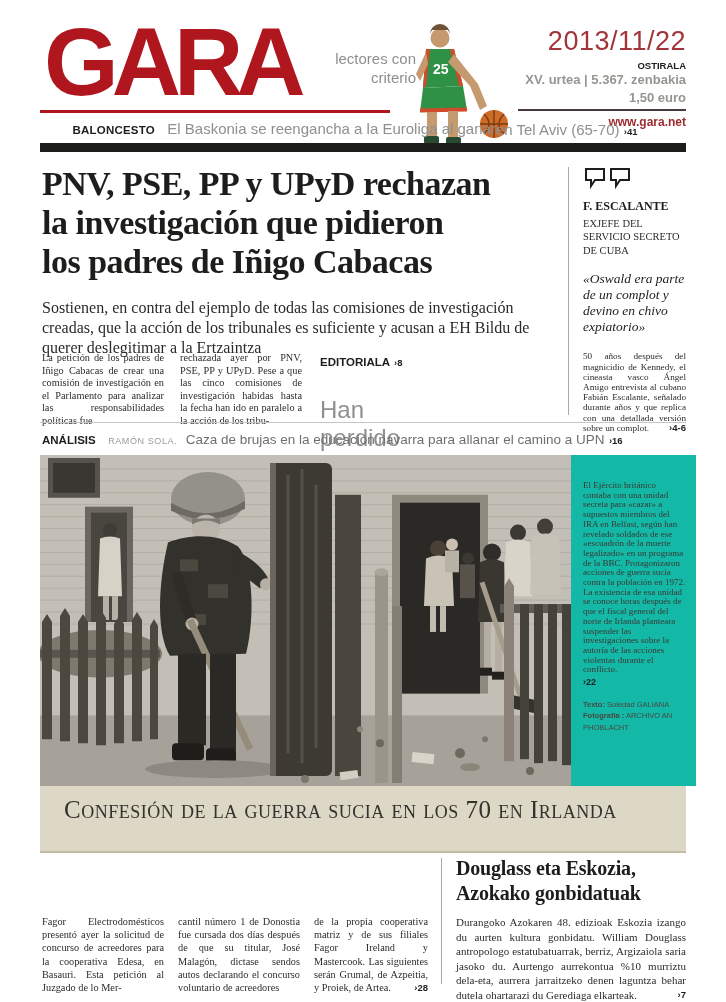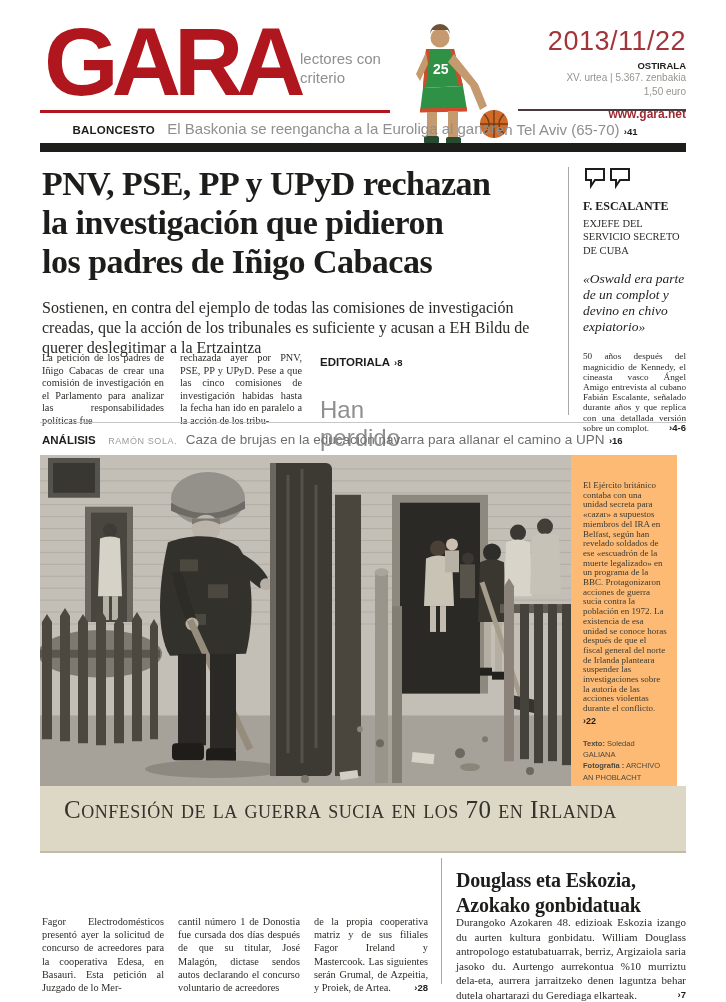--- a/index.html
+++ b/index.html
@@ -4,25 +4,25 @@
 <style>
   html,body{margin:0;padding:0;background:#ffffff;}
   .page{position:relative;width:726px;height:1002px;background:#fff;overflow:hidden;
         font-family:"Liberation Serif",serif;color:#1d1d1b;border-radius:13px;}
   .abs{position:absolute;}
 
   
   .logo{left:44px;top:14px;font-family:"Liberation Sans",sans-serif;font-weight:bold;
         font-size:96px;line-height:1;letter-spacing:-7px;color:#b0161d;}
   .tagline{left:300px;top:50px;width:116px;font-family:"Liberation Sans",sans-serif;
-        font-size:15px;line-height:1.25;color:#8f8f8f;text-align:left;}
+        font-size:15px;line-height:1.25;color:#8f8f8f;text-align:right;}
   .dateblock{right:40px;top:28px;width:220px;text-align:right;font-family:"Liberation Sans",sans-serif;}
   .date{font-size:27px;line-height:1;color:#a2343a;letter-spacing:0.5px;}
   .day{font-size:9.5px;font-weight:bold;color:#1d1d1b;margin-top:5px;}
-  .edition,.price{font-size:10px;color:#979590;line-height:1.35;}
+  .edition,.price{font-size:13px;color:#979590;line-height:1.35;font-weight:bold;}
   .website{font-size:12px;font-weight:bold;color:#9c2b31;margin-top:9px;}
   .rule-red{left:40px;top:110px;width:350px;height:3px;background:#b0161d;}
   .rule-dark{left:518px;top:109px;width:168px;height:2px;background:#4a3a3c;}
 
   
   .kicker{left:32px;top:117px;width:646px;height:24px;font-family:"Liberation Sans",sans-serif;
           display:flex;justify-content:center;align-items:center;}
   .kicker .sec{font-size:11.5px;font-weight:bold;color:#1d1d1b;letter-spacing:0.2px;}
   .kicker .kt{font-size:15px;color:#8f8f8f;margin-left:8px;}
   .kicker .right{font-size:15px;color:#8f8f8f;}
@@ -50,36 +50,36 @@
 
   
   .rule-gray{left:40px;top:422px;width:646px;height:1px;background:#c6c6c6;}
   .analysis{left:42px;top:430px;width:644px;font-family:"Liberation Sans",sans-serif;white-space:nowrap;}
   .analysis .lab{font-size:11.5px;font-weight:bold;color:#1d1d1b;}
   .analysis .auth{font-size:9px;color:#9b9b9b;letter-spacing:0.6px;margin:0 4px 0 8px;}
   .analysis .txt{font-size:13.5px;color:#6f6f6f;}
 
   
   .photo{left:40px;top:455px;width:531px;height:331px;background:#c3bfb6;}
-  .sidebar{left:571px;top:455px;width:106px;height:331px;background:#fdba74;box-sizing:border-box;
+  .sidebar{left:571px;top:455px;width:125px;height:331px;background:#14b8a6;box-sizing:border-box;
            padding:26px 10px 0 12px;}
   .sidebar .stext{font-size:9px;line-height:9.7px;color:#3a3933;}
   .sidebar .sref{font-family:"Liberation Sans",sans-serif;font-weight:bold;font-size:9px;color:#1d1d1b;margin-top:2px;}
   .credits{margin-top:12px;font-family:"Liberation Sans",sans-serif;font-size:7.5px;line-height:1.5;color:#4a4940;}
   .credits b{font-weight:bold;}
   .banner{left:40px;top:786px;width:646px;height:67px;background:#ddd7c5;box-sizing:border-box;
           border-bottom:2px solid #c2bba6;}
   .banner .btxt{margin:10px 0 0 24px;font-size:25px;color:#33322c;font-variant:small-caps;
           letter-spacing:0.5px;}
 
   
   .vdiv2{left:441px;top:858px;width:1px;height:126px;background:#a9a9a9;}
   .h2{font-weight:bold;font-size:20px;line-height:25px;letter-spacing:-0.2px;color:#1d1d1b;}
   .fagor-h{left:42px;top:856px;width:400px;}
-  .doug-h{left:456px;top:856px;width:235px;margin-top:12px;}
+  .doug-h{left:456px;top:856px;width:235px;}
   .botcol{top:915px;font-size:10.3px;line-height:13.2px;text-align:justify;color:#2e2c29;}
   .f1{left:42px;width:122px;} .f2{left:178px;width:122px;} .f3{left:314px;width:114px;}
   .dbody{left:456px;top:915px;width:230px;font-size:11px;line-height:14.6px;text-align:justify;color:#2e2c29;}
 </style>
 </head>
 <body>
 
 <div class="page">
 
   <div class="abs logo">GARA</div>

